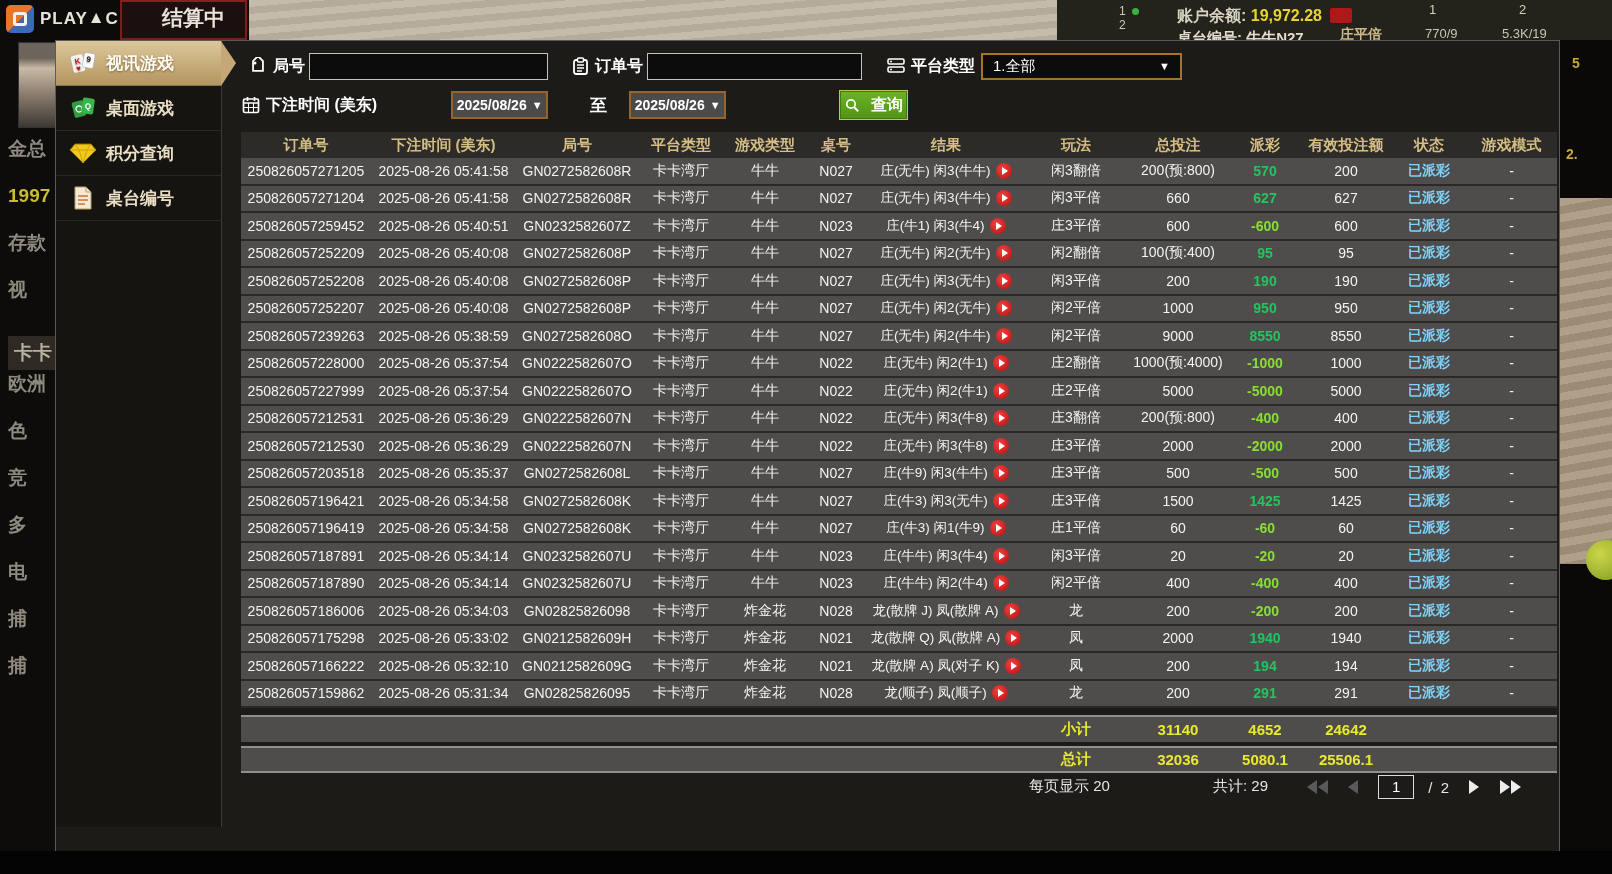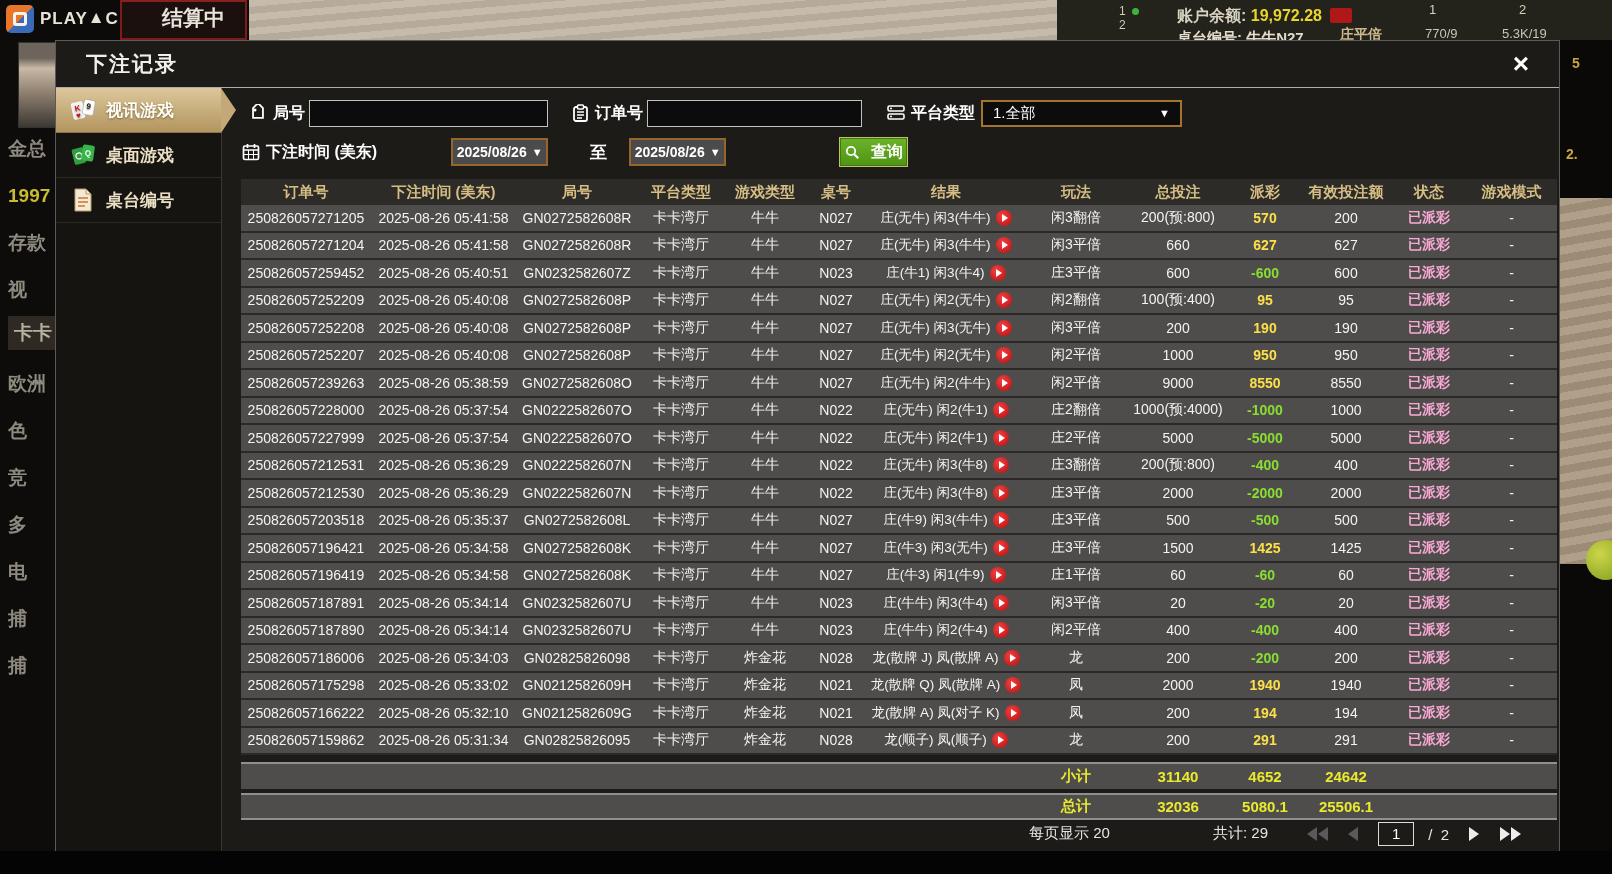--- a/index.html
+++ b/index.html
@@ -96,23 +96,23 @@
   .th { color:#d5bd83; font-size:15px; font-weight:bold; text-align:center; white-space:nowrap; }
   .trow { background:#4e4d4b; border-bottom:2px solid #2a2927; height:27.5px; align-items:center; }
   .td { color:#f3f3f3; font-size:14px; text-align:center; white-space:nowrap; overflow:hidden;
     display:flex; align-items:center; justify-content:center; height:100%; }
   .td.c7 { font-size:13.5px; gap:5px; }
   .td.c7 .res { flex:0 1 auto; }
   .play { width:16px; height:16px; border-radius:50%; background:radial-gradient(circle at 40% 35%,#f24040,#b80f0f);
     position:relative; flex:0 0 16px; cursor:pointer; }
   .play::before { content:''; position:absolute; left:6px; top:4px;
     border-left:6px solid #fff; border-top:4px solid transparent; border-bottom:4px solid transparent; }
-  .pw { color:#fde047; font-weight:bold; }
+  .pw { color:#22c55e; font-weight:bold; }
   .pl { color:#8ade32; font-weight:bold; }
-  .st { color:#f9a8d4; font-weight:bold; }
+  .st { color:#7dd3fc; font-weight:bold; }
   .frow-total { background:#4e4d4b; height:27px; align-items:center; border-top:2px solid #8f8f8f; }
   .frow-total.last { border-bottom:2px solid #8f8f8f; }
   .ft { color:#e9ea2e; font-size:15px; font-weight:bold; text-align:center; }
   .tfoot-gap { height:4px; background:#1d1b18; }
   .tgap8 { height:7px; background:#1d1b18; }
 
   
   .pagebar { position:absolute; left:19px; right:10px; bottom:26px; height:28px; color:#e5e5e5; font-size:15px; }
   .pp { position:absolute; left:788px; top:4px;text-align:center; }
   .tot { position:absolute; left:972px; top:4px; }
@@ -156,38 +156,34 @@
     <div class="right-frag" style="left:1566px; top:146px; z-index:5;"><span>2.</span></div>
   </div>
 
   <div class="left-strip">
     <div class="avatar"></div>
     <div id="bg-left-items">
         <div class="bg-left-item " style="top: 92px;">金总</div>
         <div class="bg-left-item gold" style="top: 139px;">1997</div>
         <div class="bg-left-item " style="top: 186px;">存款</div>
         <div class="bg-left-item " style="top: 233px;">视</div>
-        <div class="bg-left-item tab" style="top: 276px; text-align: center;">卡卡</div>
+        <div class="bg-left-item tab" style="top: 296px; text-align: center;">卡卡</div>
         <div class="bg-left-item " style="top: 327px;">欧洲</div>
         <div class="bg-left-item " style="top: 374px;">色</div>
         <div class="bg-left-item " style="top: 421px;">竞</div>
         <div class="bg-left-item " style="top: 468px;">多</div>
         <div class="bg-left-item " style="top: 515px;">电</div>
         <div class="bg-left-item " style="top: 562px;">捕</div>
         <div class="bg-left-item " style="top: 609px;">捕</div>
       </div>
   </div>
   <div class="wall-right"></div>
   <div class="green-blob"></div>
 
   <div class="modal">
-    <div class="title-bar">
-      <h1>下注记录</h1>
-      <div class="close-x">×</div>
-    </div>
     <div class="modal-body">
       <div class="sidebar" id="modal-sidebar">
           <div class="side-item active">
             <span class="side-ico">
               <svg width="28" height="26" viewBox="0 0 28 26">
                 <g transform="rotate(-12 9 13)">
                   <rect x="3" y="5" width="12" height="17" rx="2" fill="#f4f4f4"></rect>
                   <text x="6" y="14" font-size="8" font-weight="bold" fill="#c81420" font-family="Liberation Sans">K</text>
                   <text x="6" y="21" font-size="8" fill="#c81420">♥</text>
                 </g>
@@ -206,20 +202,30 @@
                   <rect x="4" y="6" width="12" height="16" rx="2" fill="#2f9e3f"></rect>
                   <circle cx="10" cy="14" r="3" fill="none" stroke="#fff" stroke-width="1.2"></circle>
                 </g>
                 <g transform="rotate(8 19 11)">
                   <rect x="13" y="3" width="12" height="16" rx="2" fill="#37b44a"></rect>
                   <text x="16" y="14" font-size="8" font-weight="bold" fill="#fff" font-family="Liberation Sans">Q</text>
                 </g>
               </svg>
             </span>
             <span class="side-label">桌面游戏</span>
+          </div>
+          <div class="side-item">
+            <span class="side-ico">
+              <svg width="28" height="24" viewBox="0 0 28 24">
+                <polygon points="6,3 22,3 27,9 14,22 1,9" fill="#f3c91c" stroke="#8a6d06" stroke-width="1"></polygon>
+                <polyline points="1,9 27,9" stroke="#caa40e" stroke-width="1" fill="none"></polyline>
+                <polyline points="6,3 10,9 14,22 18,9 22,3" stroke="#caa40e" stroke-width="1" fill="none"></polyline>
+              </svg>
+            </span>
+            <span class="side-label">积分查询</span>
           </div>
           <div class="side-item">
             <span class="side-ico">
               <svg width="22" height="24" viewBox="0 0 22 24">
                 <path d="M3 1 h11 l5 5 v17 h-16 z" fill="#f2ead6" stroke="#b59b63" stroke-width="1"></path>
                 <path d="M14 1 v5 h5" fill="none" stroke="#b59b63" stroke-width="1"></path>
                 <line x1="6" y1="10" x2="16" y2="10" stroke="#d2691e" stroke-width="1.4"></line>
                 <line x1="6" y1="14" x2="16" y2="14" stroke="#d2691e" stroke-width="1.4"></line>
                 <line x1="6" y1="18" x2="13" y2="18" stroke="#d2691e" stroke-width="1.4"></line>
               </svg>

